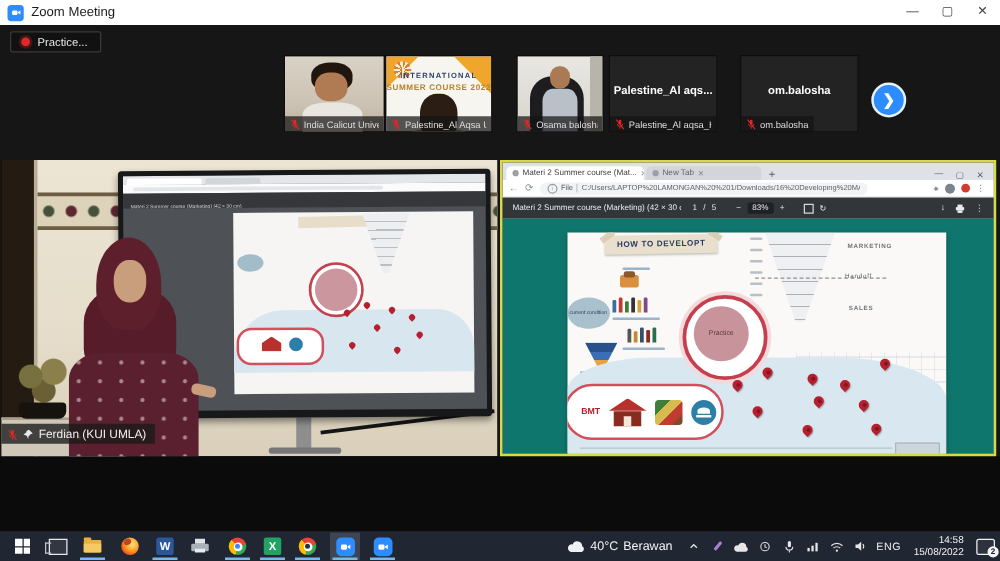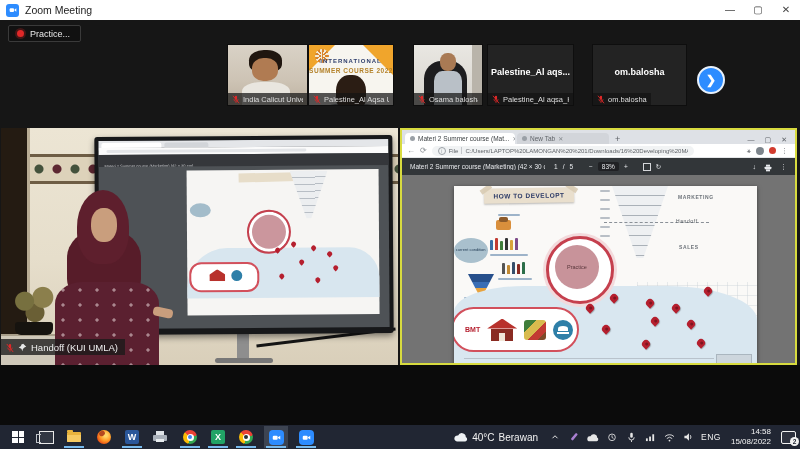--- a/index.html
+++ b/index.html
@@ -148,21 +148,21 @@
   .puzzle{font-size:7px;color:#5f6368;}
   .avatar{width:8px;height:8px;border-radius:50%;background:#7d858c;}
   .recdot{width:7px;height:7px;border-radius:50%;background:#d23b2e;}
   .kebab{font-size:7px;color:#5f6368;letter-spacing:0;}
   .pdfbar{position:absolute;left:0;top:28px;width:100%;height:17px;background:#323639;display:flex;align-items:center;}
   .pdf-title{font-size:6.5px;color:#e8eaed;margin-left:8px;white-space:nowrap;overflow:hidden;max-width:135px;}
   .pdf-center{position:absolute;left:152px;display:flex;align-items:center;gap:5px;color:#e8eaed;font-size:6.5px;}
   .zoombox{background:#202124;border-radius:2px;padding:1px 4px;font-size:6.5px;color:#e8eaed;}
   .ico-fit{width:6px;height:6px;border:1px solid #d5d7da;}
   .pdf-right{margin-left:auto;display:flex;align-items:center;gap:8px;padding-right:8px;color:#e8eaed;}
-  .pdf-content{position:absolute;left:0;top:45px;width:100%;height:188px;background:#737373;overflow:hidden;}
+  .pdf-content{position:absolute;left:0;top:45px;width:100%;height:188px;background:#0f766e;overflow:hidden;}
 
   
   .page{position:absolute;left:52px;top:11px;width:303px;height:216px;background:#faf9f7;
         box-shadow:0 1px 4px rgba(0,0,0,.5);overflow:hidden;}
   .sl-banner{position:absolute;left:30px;top:2px;width:90px;height:15px;background:#e9dfcd;transform:rotate(-1deg);
              box-shadow:0 1px 2px rgba(0,0,0,.25);display:flex;align-items:center;justify-content:center;}
   .sl-banner:before,.sl-banner:after{content:"";position:absolute;top:-2px;width:12px;height:5px;background:#d8cbb2;opacity:.9;}
   .sl-banner:before{left:-4px;transform:rotate(-35deg);}
   .sl-banner:after{right:-4px;transform:rotate(35deg);}
   .sl-banner span{font-size:6.5px;font-weight:bold;color:#2b3a67;letter-spacing:.5px;}
@@ -440,21 +440,21 @@
               <path d="M2.2 5.5a2.8 2.8 0 0 0 5.6 0" stroke="#e02828" stroke-width="1" fill="none"></path>
               <line x1="5" y1="8.6" x2="5" y2="10.6" stroke="#e02828" stroke-width="1"></line>
               <line x1="1" y1="1" x2="9" y2="11" stroke="#e02828" stroke-width="1.2"></line>
             </svg>
           </span>
         <span class="pin-ico">
             <svg viewBox="0 0 12 12" width="9" height="9">
               <path d="M7 1l4 4-2 .5L6.5 8 6 11 4.5 7.5 1 6l3-2 .5-2z" fill="#e8e8e8"></path>
             </svg>
           </span>
-        <span class="np-txt">Handoff (KUI UMLA)</span>
+        <span class="np-txt">Ferdian (KUI UMLA)</span>
       </div>
     </div>
 
     <div class="video video-right">
       <div class="chrome">
 
         <div class="tabstrip">
           <div class="tab active">
             <span class="fav"></span>
             <span>Materi 2 Summer course (Mat...</span>

